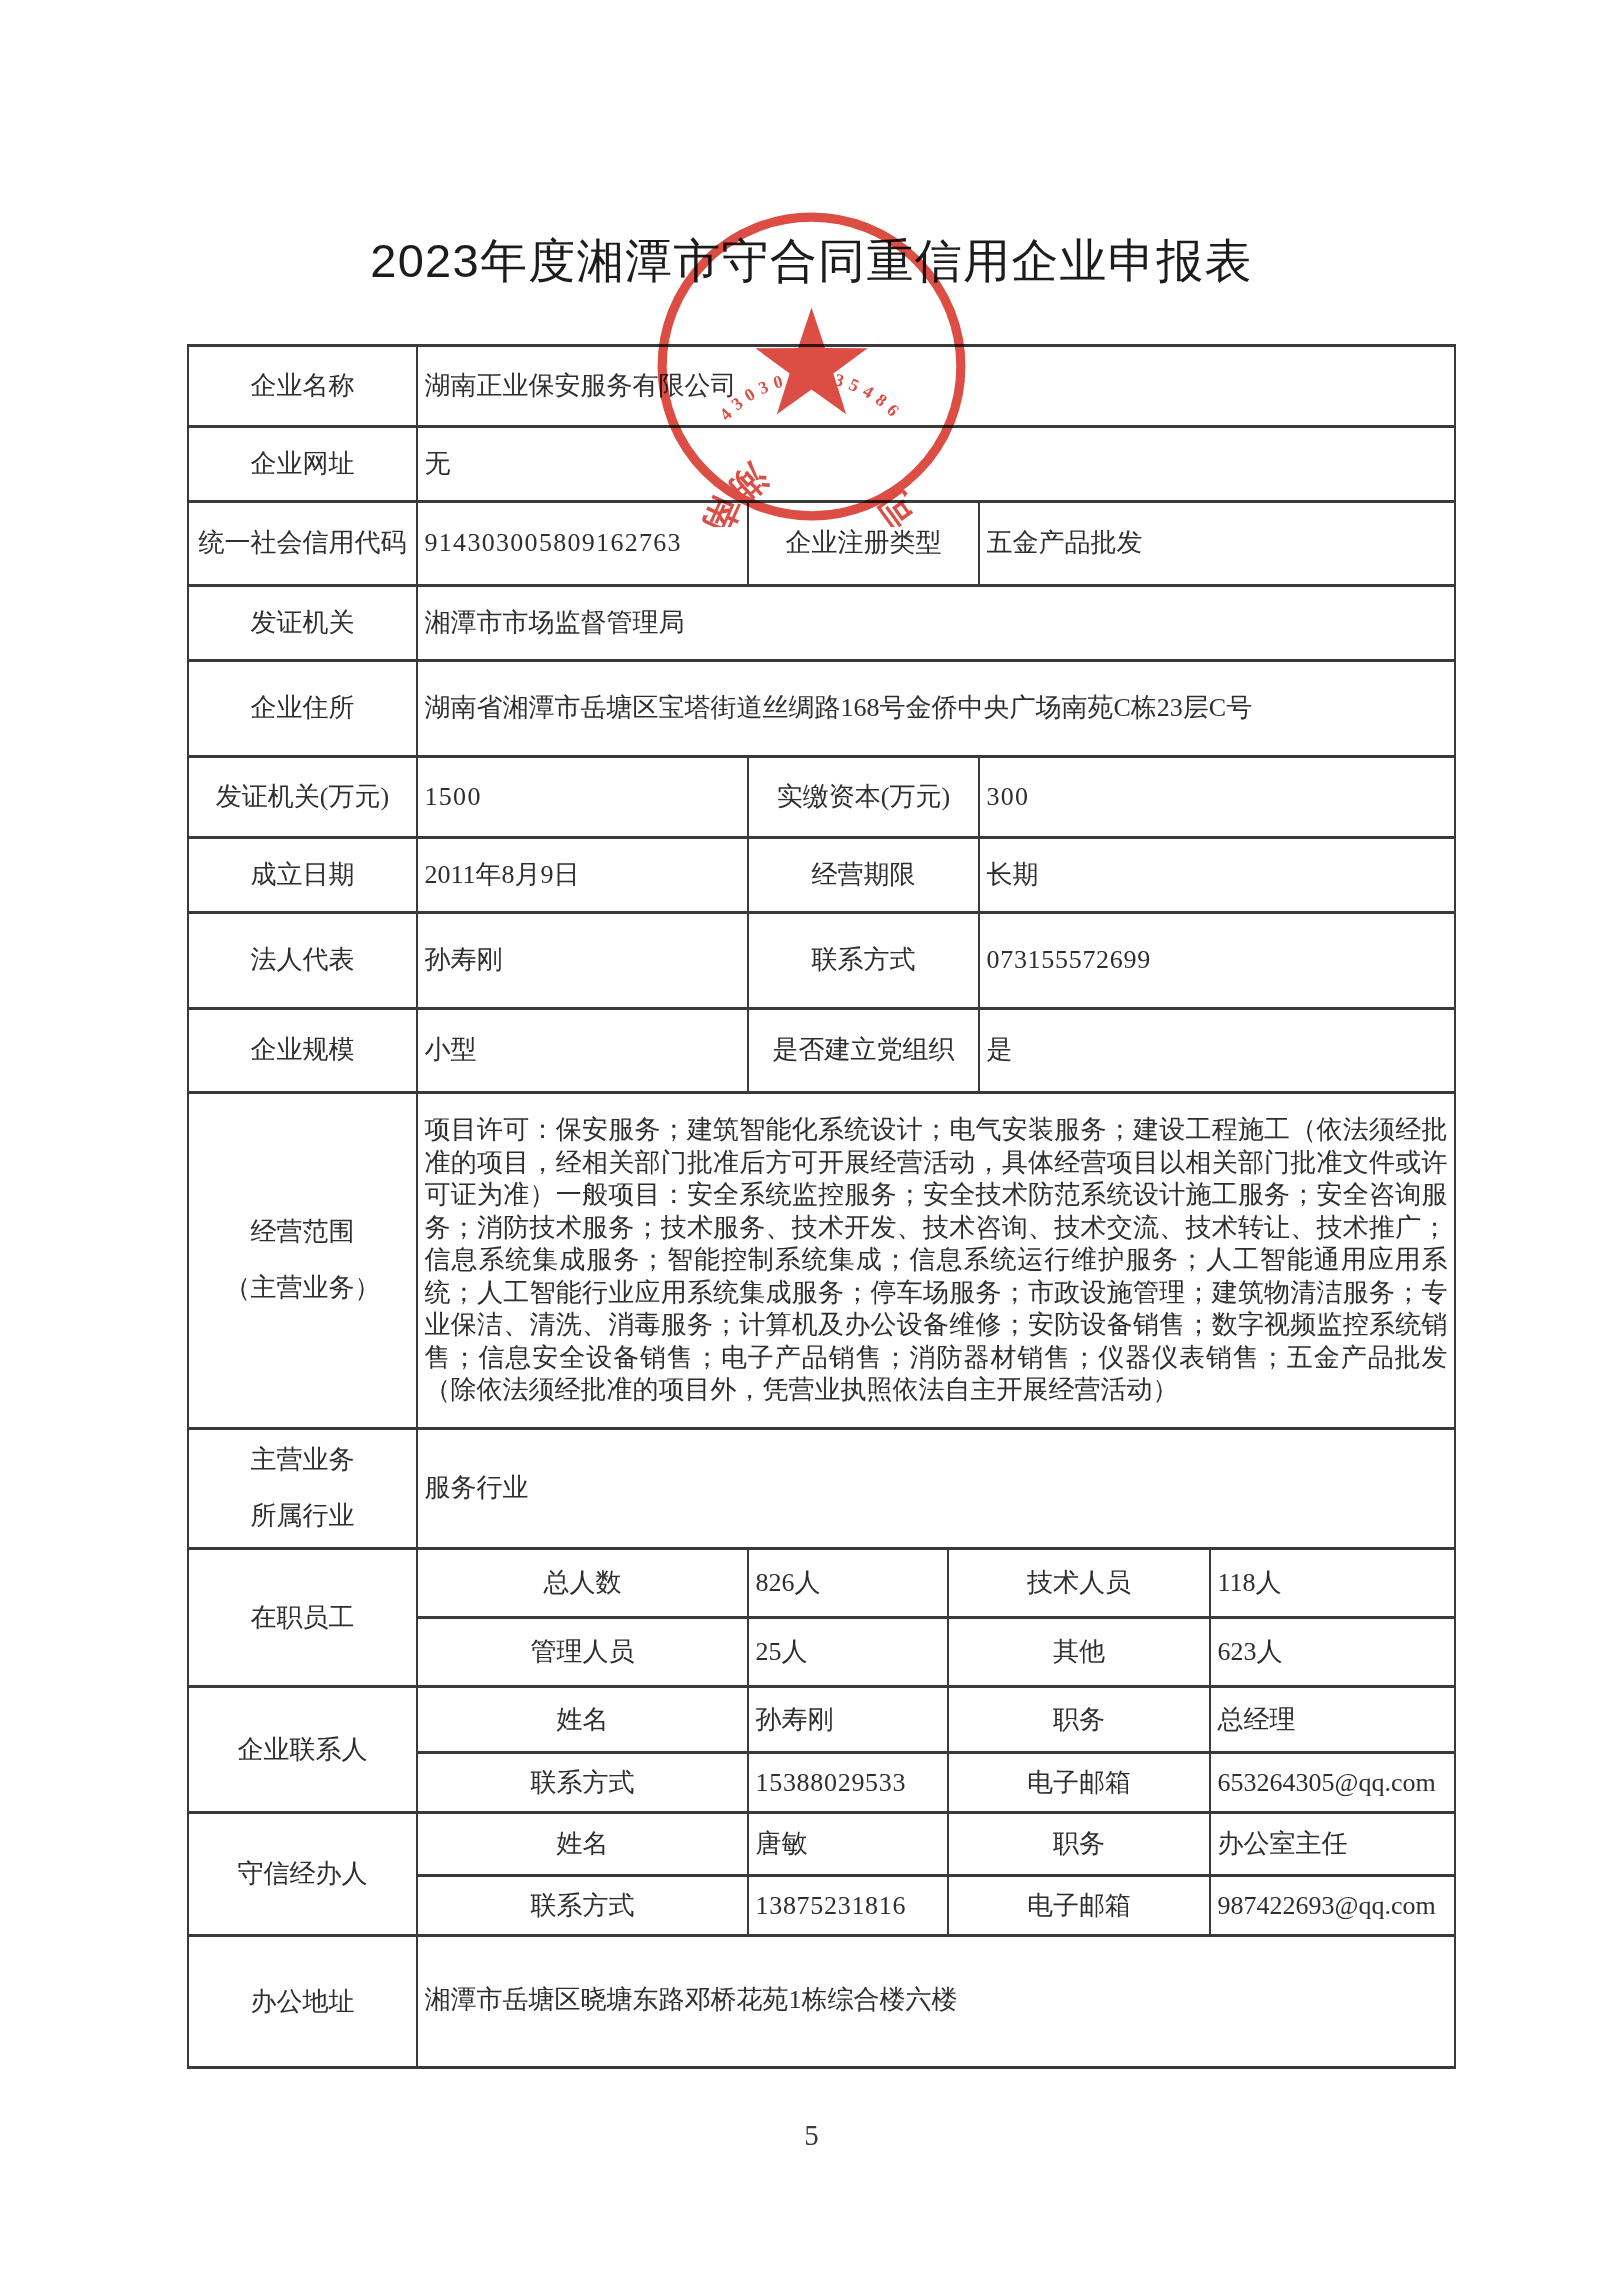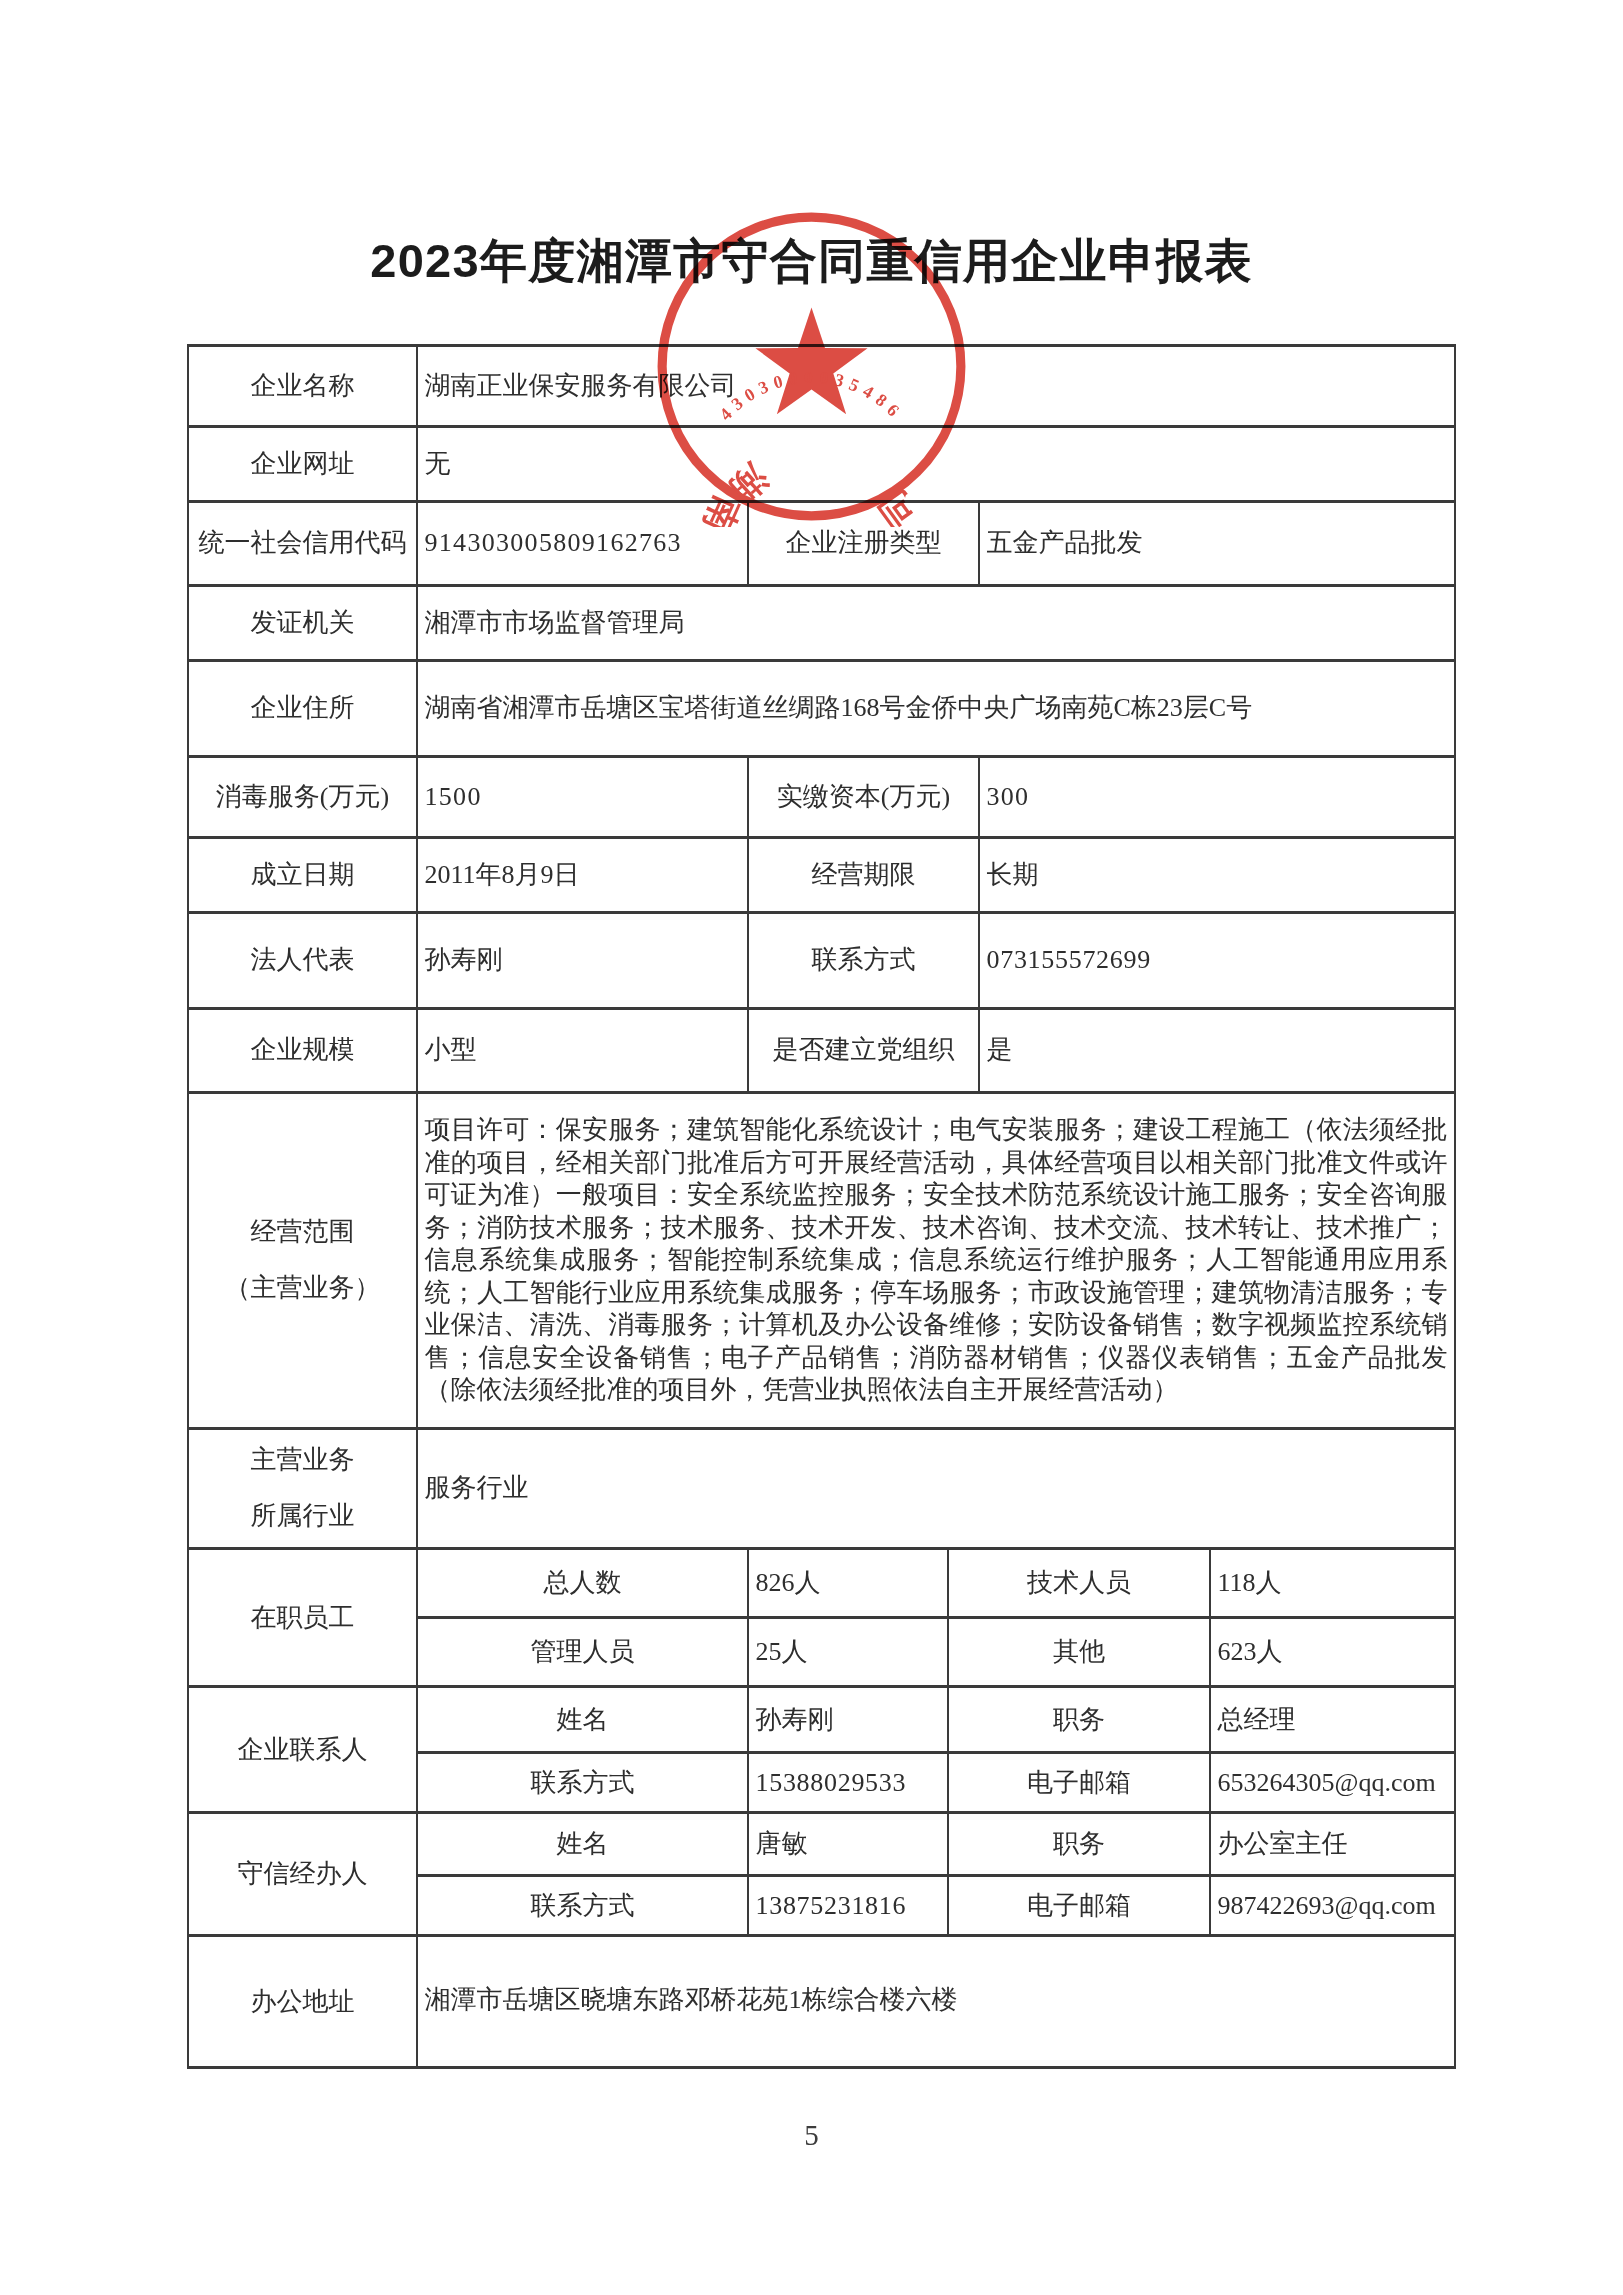--- a/index.html
+++ b/index.html
@@ -8,21 +8,21 @@
     width:1623px;height:2295px;
     background:#ffffff;
     font-family:"Liberation Serif","DejaVu Serif",serif;
     color:#2e2e2e;
     overflow:hidden;
   }
   .doc-title{
     position:absolute;left:0;top:230px;width:100%;
     text-align:center;
     font-family:"Liberation Sans","DejaVu Sans",sans-serif;
-    font-weight:700;
+    font-weight:400;
     font-size:47px;
     letter-spacing:1.3px;
     color:#1c1c1c;
     white-space:nowrap;
   }
   table.form{
     position:absolute;left:187px;top:344px;
     width:1267px;
     border-collapse:collapse;
     table-layout:fixed;
@@ -97,21 +97,21 @@
       </tr>
       <tr style="height:75px">
         <td class="lbl">发证机关</td>
         <td class="val" colspan="5">湘潭市市场监督管理局</td>
       </tr>
       <tr style="height:96px">
         <td class="lbl">企业住所</td>
         <td class="val" colspan="5">湖南省湘潭市岳塘区宝塔街道丝绸路168号金侨中央广场南苑C栋23层C号</td>
       </tr>
       <tr style="height:81px">
-        <td class="lbl">消毒服务(万元)</td>
+        <td class="lbl">发证机关(万元)</td>
         <td class="val num">1500</td>
         <td class="lbl" colspan="2">实缴资本(万元)</td>
         <td class="val num" colspan="2">300</td>
       </tr>
       <tr style="height:75px">
         <td class="lbl">成立日期</td>
         <td class="val">2011年8月9日</td>
         <td class="lbl" colspan="2">经营期限</td>
         <td class="val" colspan="2">长期</td>
       </tr>

